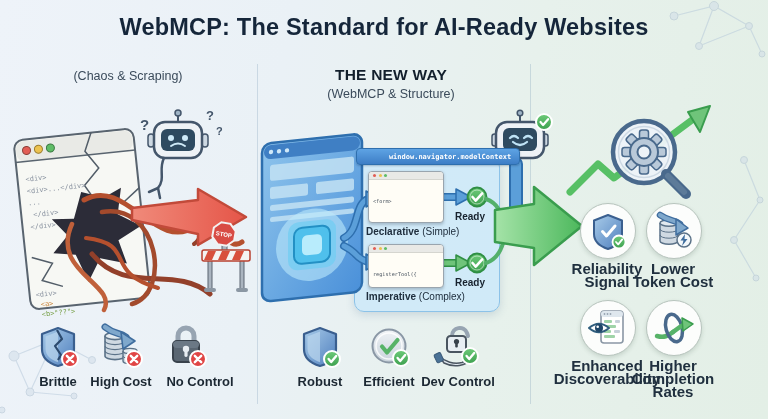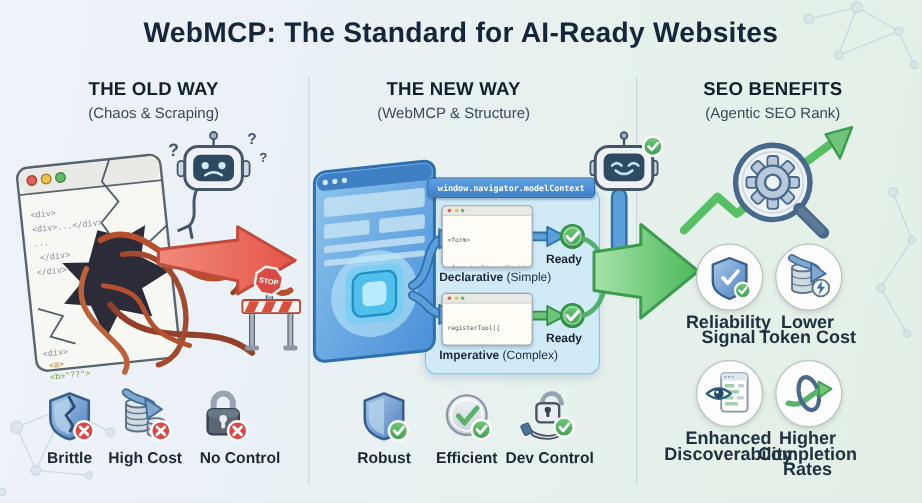--- a/index.html
+++ b/index.html
@@ -19,21 +19,21 @@
   .wco{fill:#c9863e;}
   .wcg{fill:#7ba24d;}
   .qmark{font-family:"Liberation Sans",sans-serif;font-weight:bold;fill:#44566b;}
   .stop-txt{font:bold 6px "Liberation Sans",sans-serif;fill:#ffffff;text-anchor:middle;}
   
   .panel{position:absolute;background:rgba(206,233,249,.92);border:1.5px solid #8cc2e8;
     border-radius:10px;box-shadow:0 3px 8px rgba(60,100,140,.18);}
   .api-head{position:absolute;background:linear-gradient(180deg,#5ea3e4,#3d7ec6);
     border:1px solid #2e6fae;border-radius:4px;color:#fff;
     font:700 7px "DejaVu Sans Mono",monospace;display:flex;align-items:center;
-    justify-content:center;box-shadow:0 1px 2px rgba(30,60,100,.3);}
+    justify-content:center;box-shadow:0 1px 2px rgba(30,60,100,.3);padding-left:24px;}
   .code-win{position:absolute;background:#fffdf6;border:1px solid #9aa5ae;border-radius:4px;
     box-shadow:0 1.5px 3px rgba(40,60,80,.25);overflow:hidden;}
   .code-bar{height:7px;background:#e9e9e6;border-bottom:1px solid #d5d5cf;
     display:flex;align-items:center;gap:2.5px;padding-left:4px;}
   .dot{width:3px;height:3px;border-radius:50%;}
   .dot.r{background:#e25d55}.dot.y{background:#ecc24f}.dot.g{background:#5fbc66}
   .code-body{padding:3px 4px;font:5.2px "DejaVu Sans Mono",monospace;line-height:7.5px;
     color:#4a5560;white-space:pre;}
   .tok-str{color:#2e8b3a;}
   .code-label{position:absolute;font-size:10px;color:#202f3e;}
@@ -118,30 +118,25 @@
         <circle cx="42" cy="128" r="3"></circle>
     </g>
   </svg>
 
   <div class="title">WebMCP: The Standard for AI-Ready Websites</div>
 
   <div class="vdiv" style="left:256.5px"></div>
   <div class="vdiv" style="left:529.5px"></div>
 
   <div class="col-head" style="left:16px;top:66px;width:224px">
-    <div class="h">THE OLD WAY</div>
     <div class="s">(Chaos &amp; Scraping)</div>
   </div>
-  <div class="col-head" style="left:258px;top:66px;width:240px">
+  <div class="col-head" style="left:271px;top:66px;width:240px">
     <div class="h">THE NEW WAY</div>
     <div class="s">(WebMCP &amp; Structure)</div>
-  </div>
-  <div class="col-head" style="left:534px;top:66px;width:220px">
-    <div class="h">SEO BENEFITS</div>
-    <div class="s">(Agentic SEO Rank)</div>
   </div>
 
   <svg class="abs" style="left:6px;top:104px" width="252" height="212" viewBox="0 0 252 212">
 
     <g transform="translate(16,30) rotate(-6 60 85)">
       <rect x="0" y="0" width="120" height="170" rx="9" fill="#f7f8f4" stroke="#59646f" stroke-width="2"></rect>
       <rect x="1.5" y="1.5" width="117" height="20" rx="8" fill="#e9eae6"></rect>
       <line x1="0" y1="22" x2="120" y2="22" stroke="#59646f" stroke-width="1.5"></line>
       <g>
         <circle cx="12" cy="11" r="4" fill="#e25d55" stroke="#8a4038" stroke-width="1"></circle>

